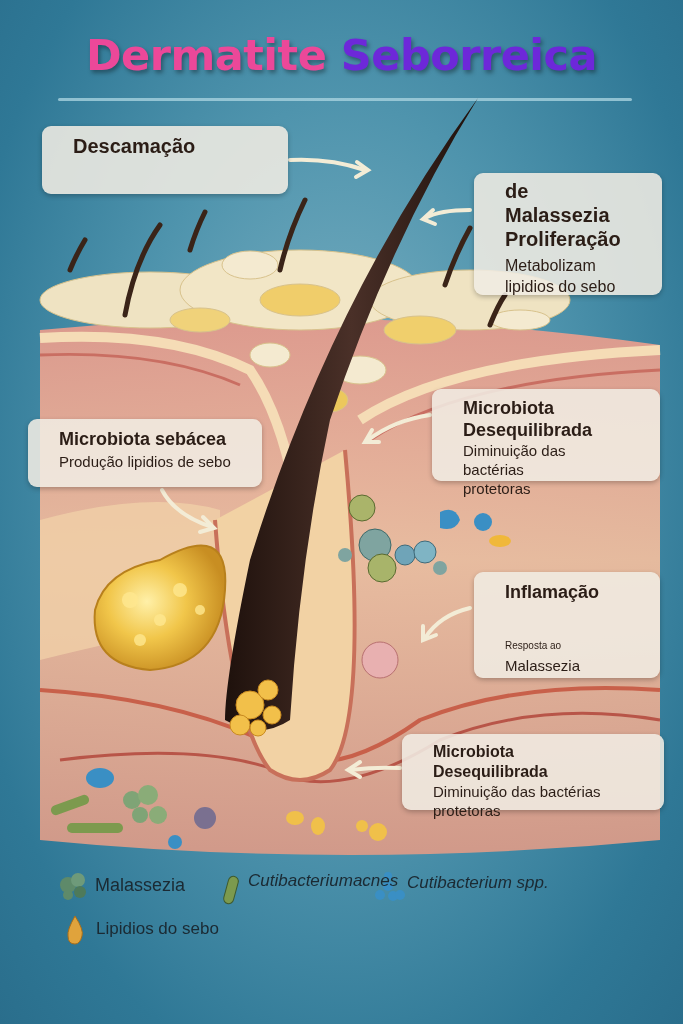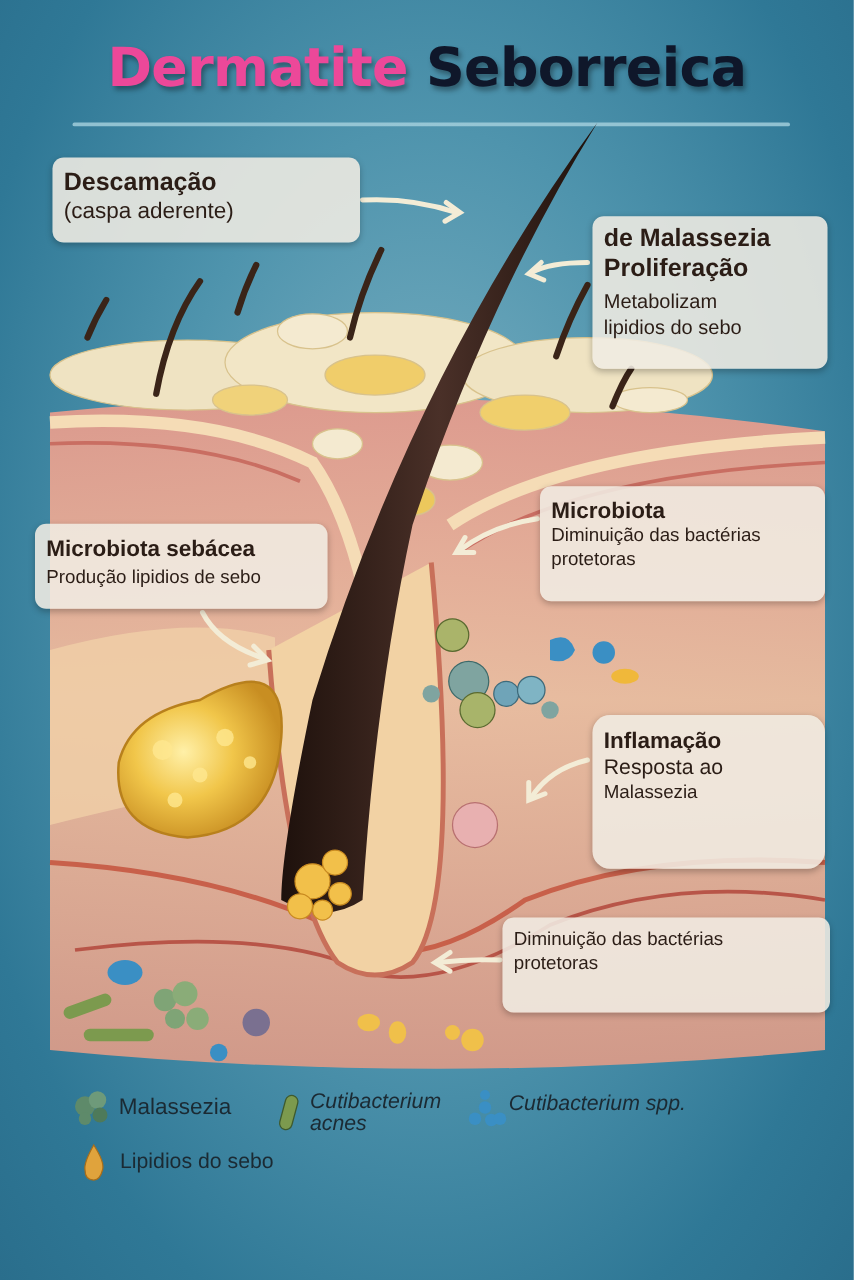--- a/index.html
+++ b/index.html
@@ -7,28 +7,28 @@
     width:683px; height:1024px; overflow:hidden; position:relative;
     background: radial-gradient(ellipse at 50% 45%, #7fb3c4 0%, #4f94ad 45%, #2f7896 80%, #2a6e8c 100%);
     font-family: "DejaVu Sans", sans-serif;
   }
   .title {
     position:absolute; left:0; top:30px; width:683px; text-align:center;
     font-family:"DejaVu Sans", sans-serif; font-weight:bold; font-size:43px; letter-spacing:-0.5px;
     text-shadow: 2px 3px 4px rgba(0,0,0,0.35);
   }
   .title .w1 { color:#ec4899; }
-  .title .w2 { color:#0f172a; }
+  .title .w2 { color:#6d28d9; }
   .title-rule { position:absolute; left:58px; top:98px; width:574px; height:3px; background:#a8d2de; opacity:.8; border-radius:2px; }
 
   .diagram { position:absolute; left:0; top:0; width:683px; height:1024px; }
 
   .callout {
     position:absolute; background:rgba(240,236,226,0.88);
-    border-radius:9px; padding:8px 9px; box-sizing:border-box;
+    border-radius:9px; padding:8px 31px; box-sizing:border-box;
     box-shadow: 0 2px 5px rgba(0,0,0,0.25);
     color:#2b1d16; font-family:"Liberation Sans", sans-serif;
   }
   .callout .head { font-weight:bold; font-size:20px; line-height:24px; }
   .callout .sub { font-size:16px; line-height:21px; }
 
   .legend-row { position:absolute; display:flex; align-items:center; color:#1b2a33; font-family:"Liberation Sans", sans-serif; }
   .legend-label { font-size:18px; }
   .legend-label.it { font-style:italic; font-size:17px; line-height:18px; }
 </style>
@@ -179,56 +179,57 @@
         <circle cx="400" cy="895" r="5"></circle>
       </g>
     <g>
         <path d="M75 916 Q84 930 82 936 Q80 944 75 944 Q68 944 68 936 Q67 930 75 916 Z" fill="#e0a33c" stroke="#a86e1a"></path>
       </g>
   </g>
 </svg>
 
 <div class="callout" style="left:42px;top:126px;width:246px;height:68px;">
   <div class="head">Descamação</div>
-  <div class="sub" style="font-size:18px;">(caspa aderente)</div>
 </div>
 
 <div class="callout" style="left:474px;top:173px;width:188px;height:122px;padding-top:6px;">
   <div class="head">de Malassezia</div>
   <div class="head">Proliferação</div>
   <div class="sub" style="margin-top:4px;">Metabolizam</div>
   <div class="sub">lipidios do sebo</div>
 </div>
 
 <div class="callout" style="left:28px;top:419px;width:234px;height:68px;">
   <div class="head" style="font-size:18px;">Microbiota sebácea</div>
   <div class="sub" style="font-size:15px;">Produção lipidios de sebo</div>
 </div>
 
 <div class="callout" style="left:432px;top:389px;width:228px;height:92px;">
   <div class="head" style="font-size:18px;line-height:22px;">Microbiota</div>
+  <div class="head" style="font-size:18px;line-height:22px;">Desequilibrada</div>
   <div class="sub" style="font-size:15px;line-height:19px;">Diminuição das bactérias</div>
   <div class="sub" style="font-size:15px;line-height:19px;">protetoras</div>
 </div>
 
-<div class="callout" style="left:474px;top:572px;width:186px;height:123px;border-radius:14px;">
+<div class="callout" style="left:474px;top:572px;width:186px;height:106px;">
   <div class="head" style="font-size:18px;">Inflamação</div>
-  <div class="sub" style="font-size:17px;line-height:20px;">Resposta ao</div>
+  <div class="sub" style="font-size:10px;line-height:20px;margin-top:32px;">Resposta ao</div>
   <div class="sub" style="font-size:15px;line-height:20px;">Malassezia</div>
 </div>
 
 <div class="callout" style="left:402px;top:734px;width:262px;height:76px;">
+  <div class="head" style="font-size:16px;line-height:20px;">Microbiota Desequilibrada</div>
   <div class="sub" style="font-size:15px;line-height:19px;">Diminuição das bactérias</div>
   <div class="sub" style="font-size:15px;line-height:19px;">protetoras</div>
 </div>
 
 <div class="legend-row" style="left:95px;top:875px;">
   <span class="legend-label">Malassezia</span>
 </div>
-<div class="legend-row" style="left:248px;top:872px;flex-direction:column;align-items:flex-start;">
+<div class="legend-row" style="left:248px;top:872px;align-items:flex-start;">
   <span class="legend-label it">Cutibacterium</span>
   <span class="legend-label it">acnes</span>
 </div>
 <div class="legend-row" style="left:407px;top:874px;">
   <span class="legend-label it">Cutibacterium spp.</span>
 </div>
 <div class="legend-row" style="left:96px;top:919px;">
   <span class="legend-label" style="font-size:17px;">Lipidios do sebo</span>
 </div>
 

